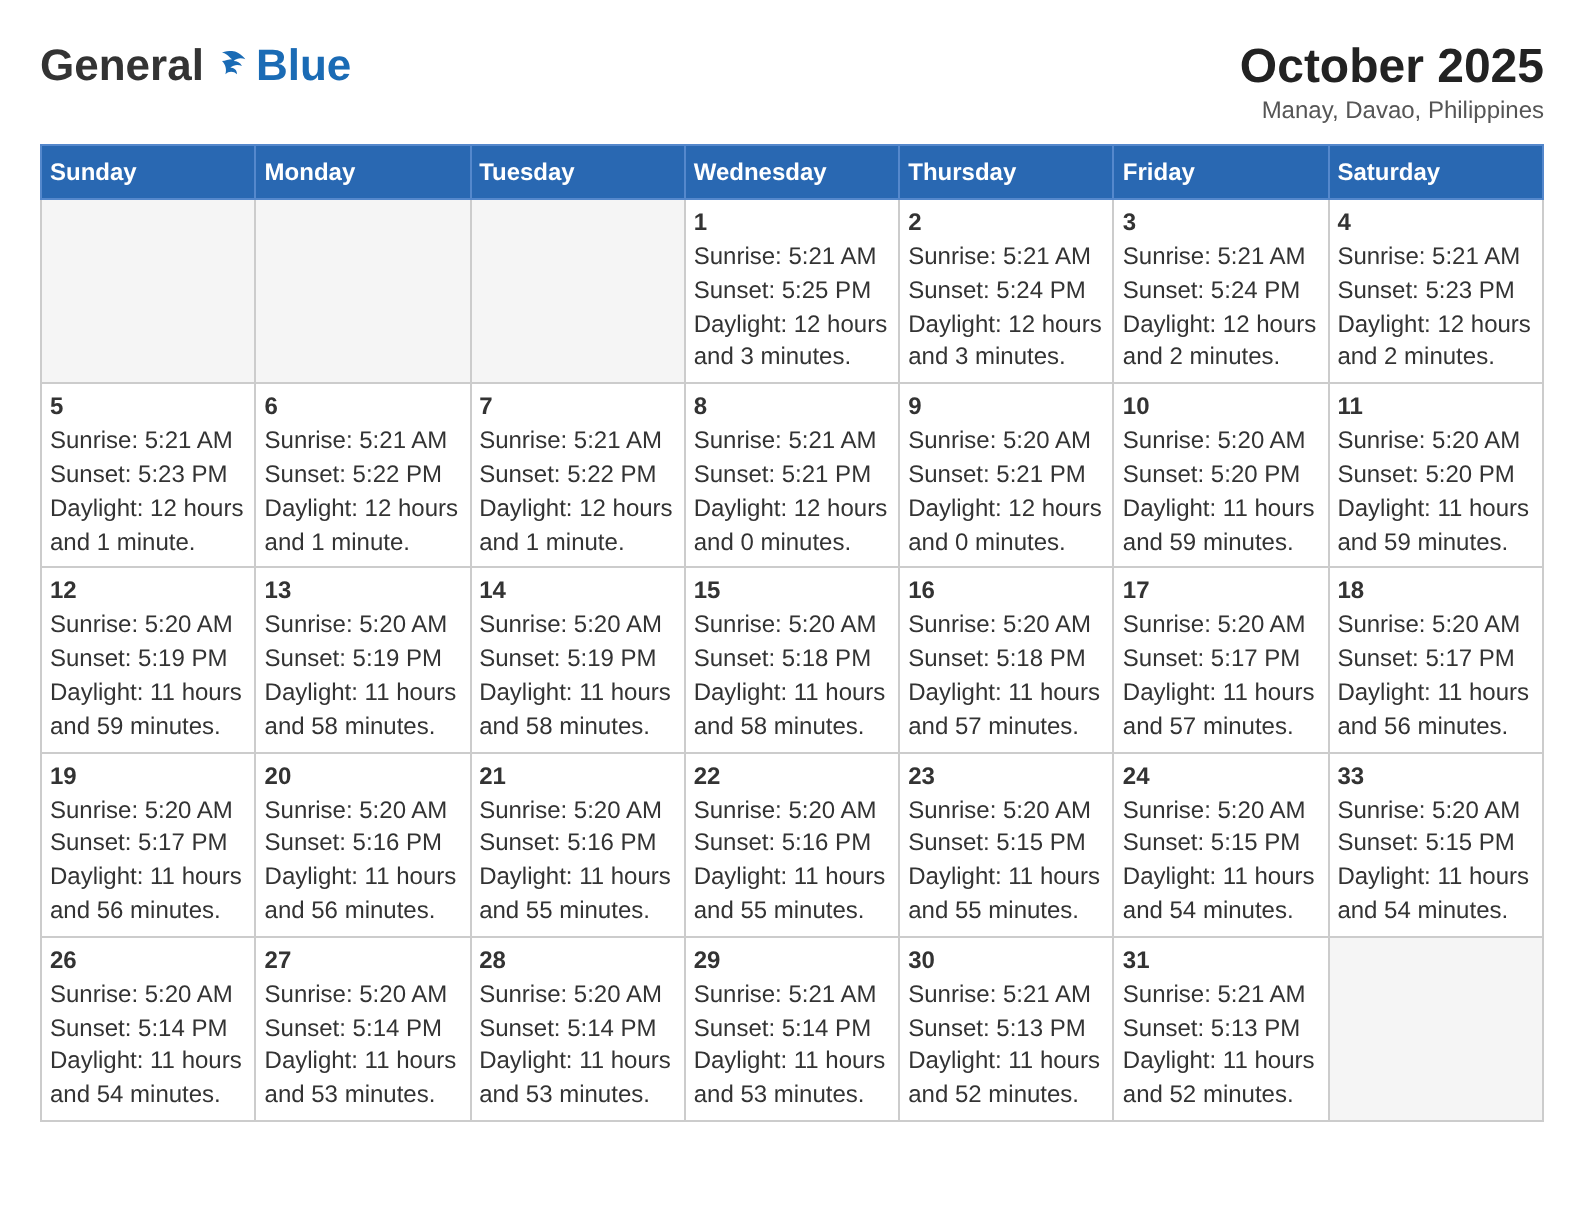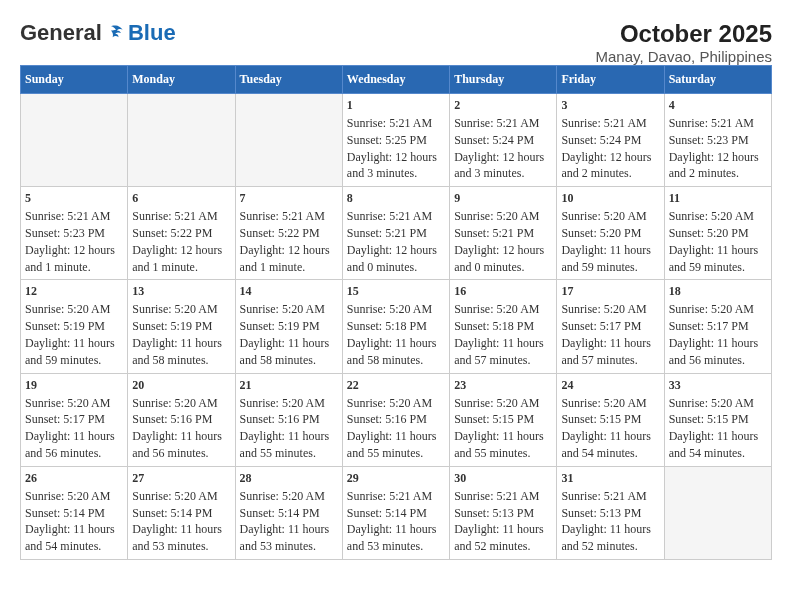--- a/index.html
+++ b/index.html
@@ -7,20 +7,21 @@
       font-family: Arial, sans-serif;
       background: #fff;
       width: 792px;
       min-height: 612px;
       padding: 20px;
     }
     .header {
       display: flex;
       justify-content: space-between;
       align-items: flex-start;
+      margin-bottom: 10px;
     }
     .logo {
       display: flex;
       flex-direction: column;
       align-items: flex-start;
     }
     .logo-text {
       font-size: 22px;
       font-weight: bold;
       color: #333;
@@ -37,28 +38,27 @@
     }
     .title-block {
       text-align: right;
     }
     .month-year {
       font-size: 24px;
       font-weight: bold;
       color: #222;
     }
     .location {
-      font-size: 15px;
+      font-size: 12px;
       color: #555;
     }
     .calendar {
       width: 100%;
       border-collapse: collapse;
       table-layout: fixed;
-      font-family: Liberation Serif, serif;
     }
     .calendar th {
       background: #2968b2;
       color: #fff;
       font-size: 12px;
       font-weight: bold;
       padding: 6px 4px;
       text-align: left;
       border: 1px solid #5588cc;
     }

